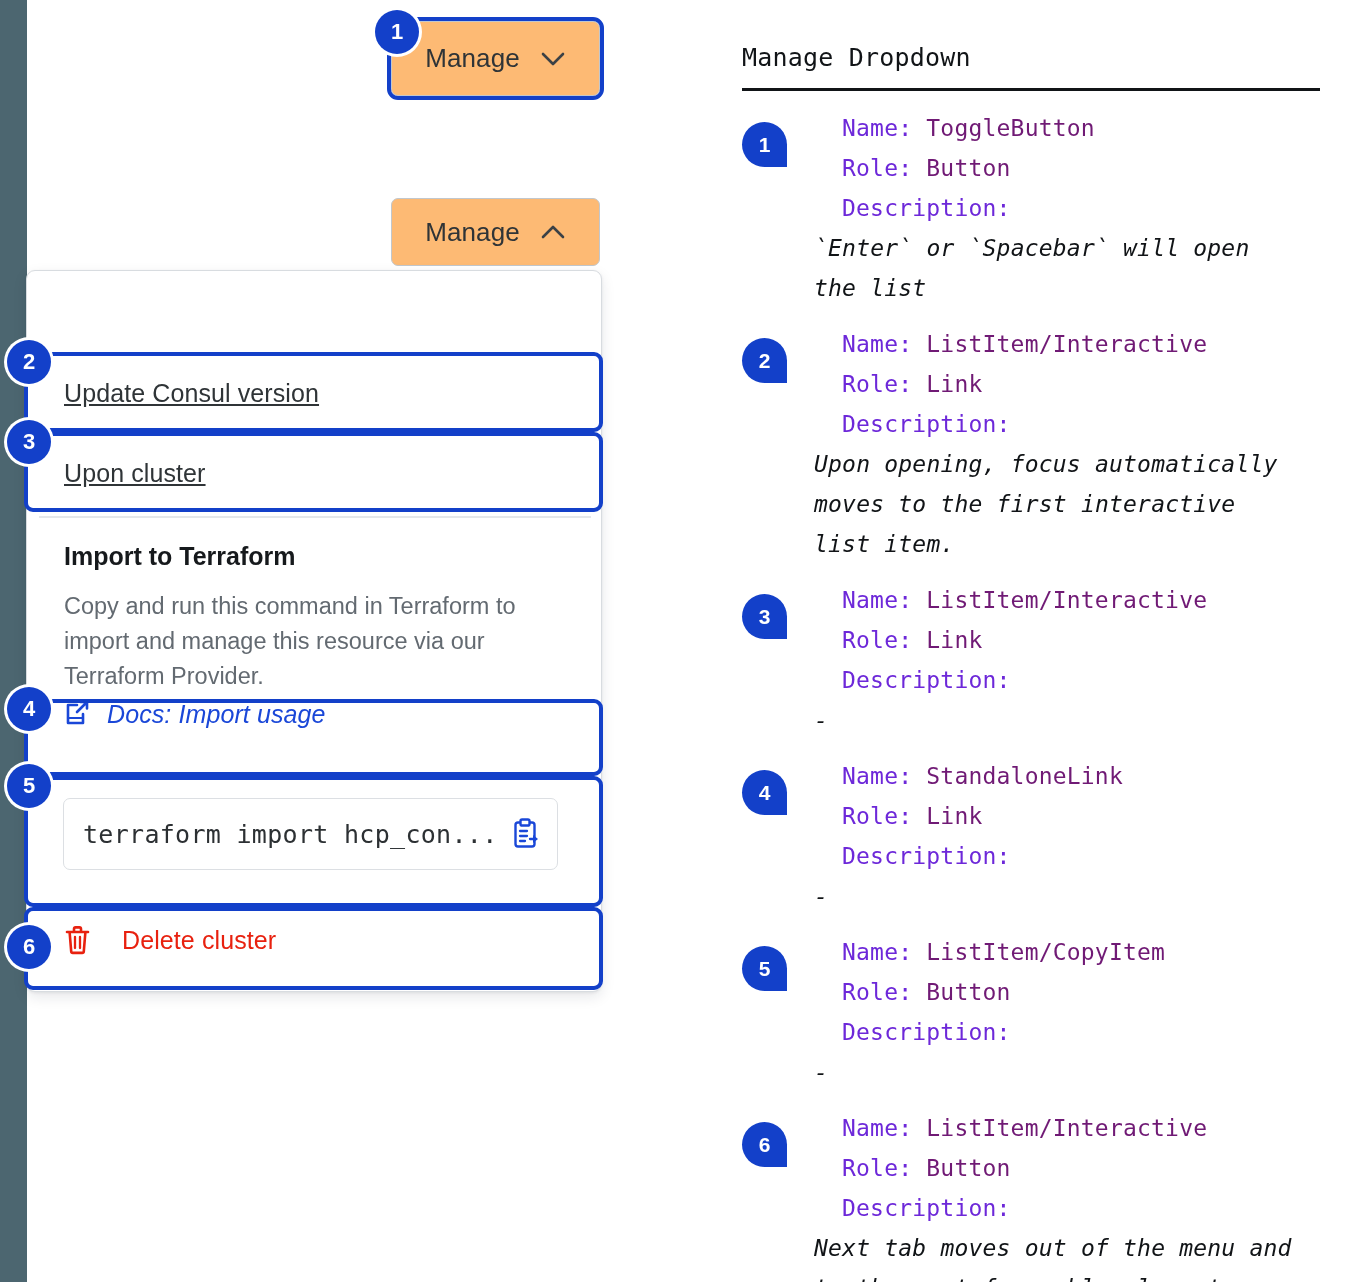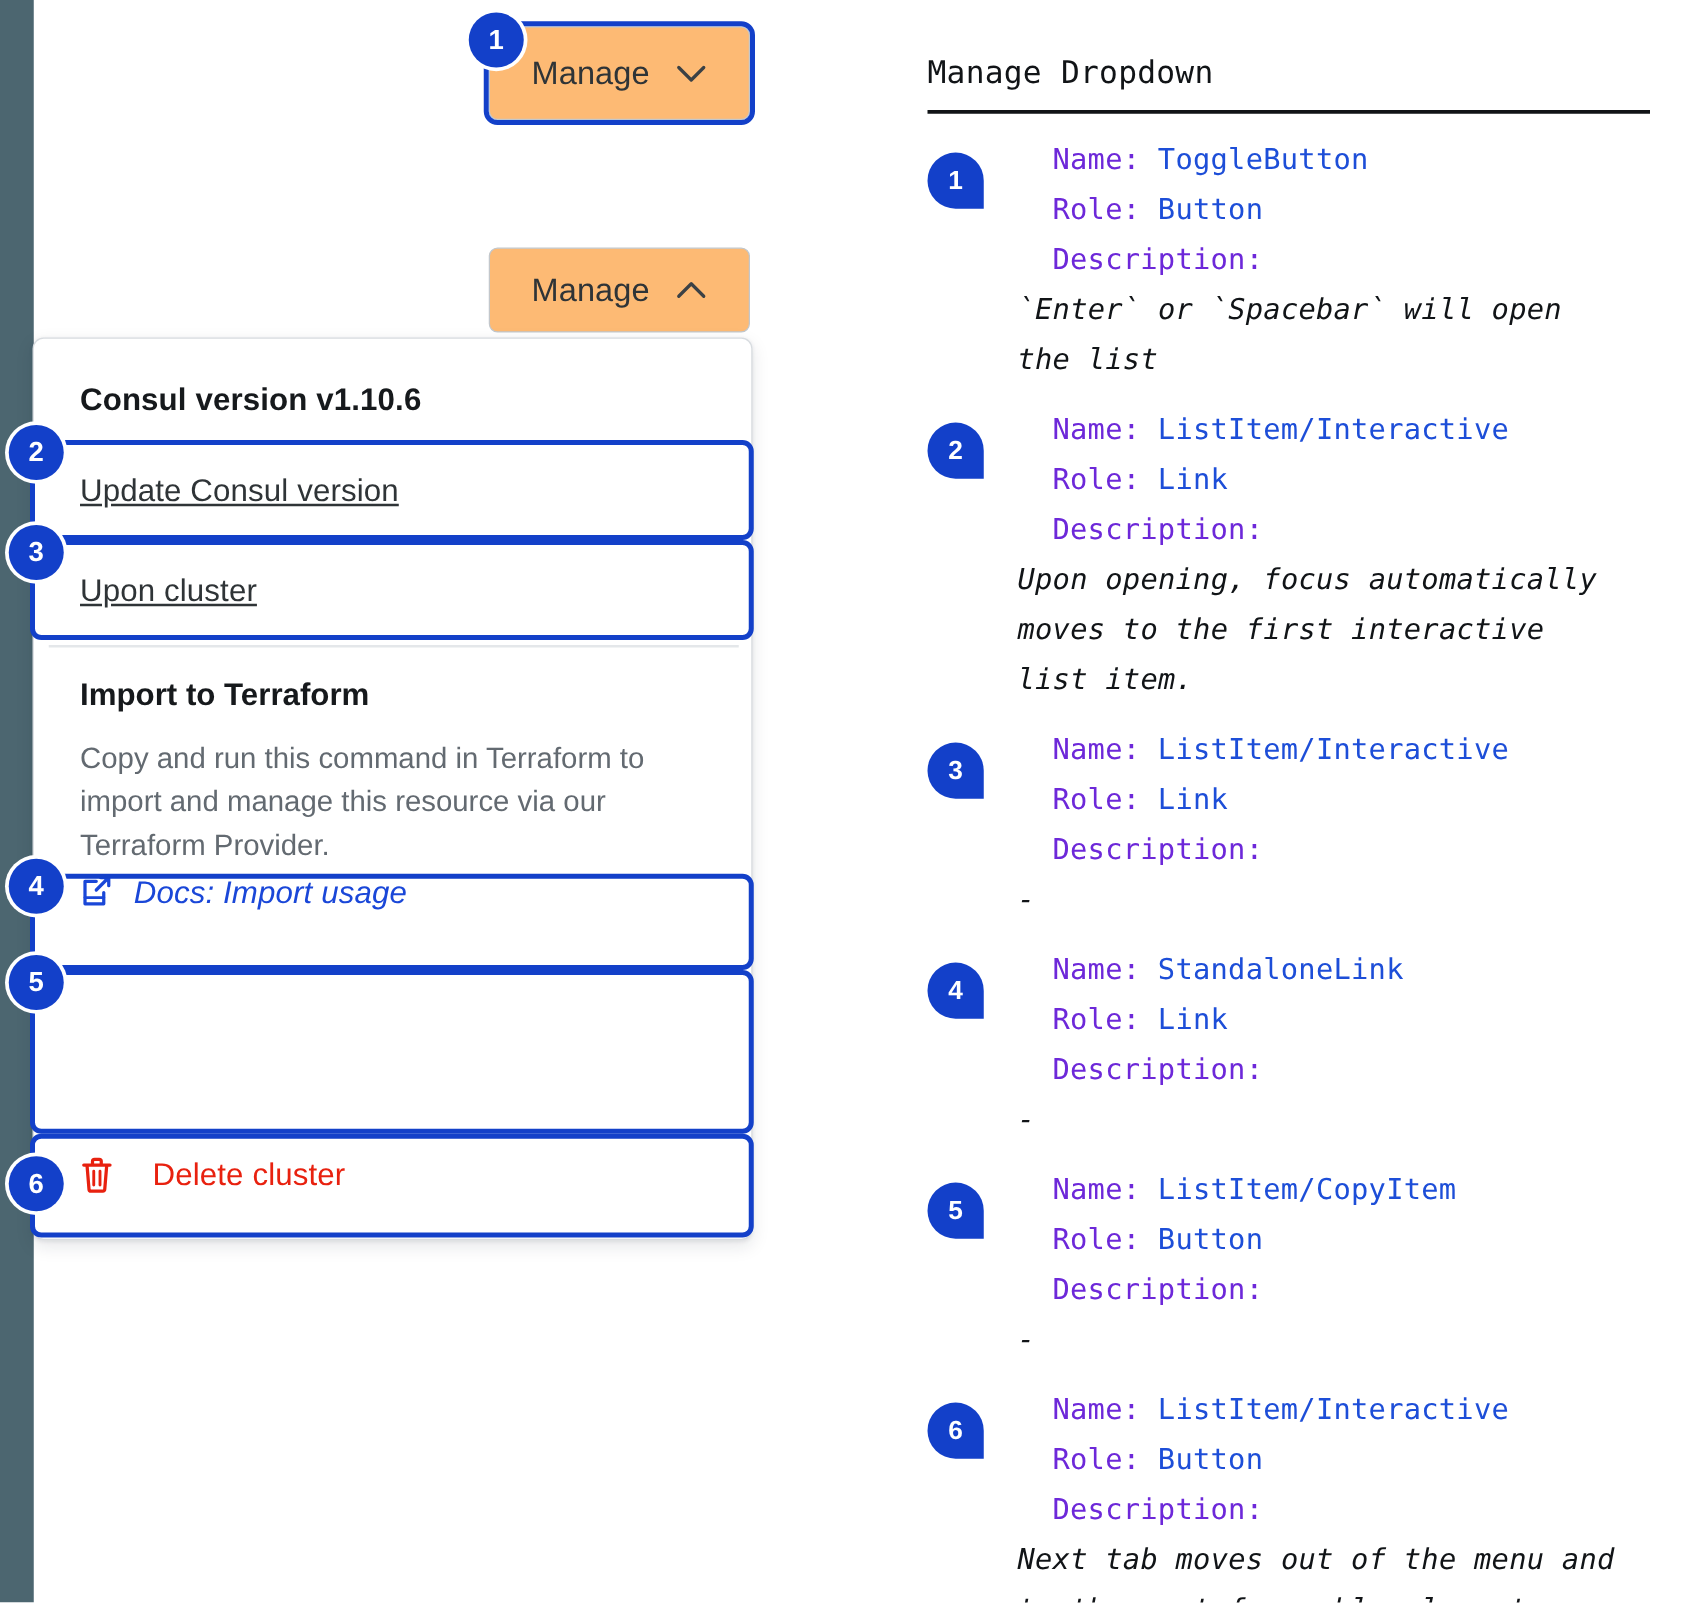--- a/index.html
+++ b/index.html
@@ -153,21 +153,21 @@
     font-size: 21px; font-weight: bold;
     margin-top: 14px;
   }
   .legend-body {
     margin-left: 27px;
     font-family: "DejaVu Sans Mono", monospace;
     font-size: 23px; line-height: 40px; color: #111417;
     letter-spacing: .2px; white-space: pre-wrap;
   }
   .legend-body .k { color: #6d28d9; margin-left: 28px; }
-  .legend-body .v { color: #1d4ed8; }
+  .legend-body .v { color: #701a75; }
   .legend-body .desc { display: block; font-style: italic; }
 
   svg { display: block; }
 </style>
 </head>
 <body>
 
 <div class="page">
 
   <div class="edge-bar"></div>
@@ -189,21 +189,20 @@
       <span>Manage</span>
       <span class="chev">
         <svg width="26" height="16" viewBox="0 0 26 16">
             <path d="M3 13 L13 3 L23 13" fill="none" stroke="#3b4145" stroke-width="2.6" stroke-linecap="round" stroke-linejoin="round"></path>
           </svg>
       </span>
     </div>
 
     <div class="dropdown">
 
-      <div class="dd-title">Consul version v1.10.6</div>
 
       <div class="dd-item" id="item-update">
         <span>Update Consul version</span>
       </div>
 
       <div class="dd-item" id="item-edit">
         <span>Upon cluster</span>
       </div>
 
       <div class="dd-divider"></div>
@@ -215,20 +214,34 @@
         <span>
           <svg width="27" height="28" viewBox="0 0 27 28">
             <path d="M4 5 h9 M4 5 v18 h15 v-9" fill="none" stroke="#1a47d8" stroke-width="2.6" stroke-linecap="round" stroke-linejoin="round"></path>
             <path d="M13 12 L23 2 M16.5 2 H23 V8.5" fill="none" stroke="#1a47d8" stroke-width="2.6" stroke-linecap="round" stroke-linejoin="round"></path>
             <path d="M4 18 h15" fill="none" stroke="#1a47d8" stroke-width="2.2" stroke-linecap="round"></path>
           </svg>
         </span>
         <span class="docs-label">Docs: Import usage</span>
       </div>
 
+      <div class="code-wrap">
+        <div class="code-box">
+          <span class="code-text">terraform import hcp_con...</span>
+          <span>
+            <svg width="30" height="32" viewBox="0 0 30 32">
+              <rect x="5.5" y="4.5" width="19" height="24" rx="2.5" fill="none" stroke="#1a47d8" stroke-width="2.4"></rect>
+              <rect x="10.5" y="1.5" width="9" height="6" rx="1.6" fill="#fff" stroke="#1a47d8" stroke-width="2.4"></rect>
+              <path d="M10 13 h7 M10 18 h7 M10 23 h5" stroke="#1a47d8" stroke-width="2.3" stroke-linecap="round"></path>
+              <path d="M28 21 l-5 -4 v8 z" fill="#1a47d8"></path>
+              <path d="M23 21 h-3" stroke="#1a47d8" stroke-width="2.3" stroke-linecap="round"></path>
+            </svg>
+          </span>
+        </div>
+      </div>
 
       <div id="delete-row">
         <span>
           <svg width="27" height="30" viewBox="0 0 27 30">
             <path d="M3 7 h21" stroke="#e8210f" stroke-width="2.6" stroke-linecap="round"></path>
             <path d="M10 7 V4 a1.6 1.6 0 0 1 1.6 -1.6 h3.8 A1.6 1.6 0 0 1 17 4 V7" fill="none" stroke="#e8210f" stroke-width="2.6" stroke-linejoin="round"></path>
             <path d="M5.6 7 L7.2 26.4 a1.6 1.6 0 0 0 1.6 1.5 h9.4 a1.6 1.6 0 0 0 1.6 -1.5 L21.4 7" fill="none" stroke="#e8210f" stroke-width="2.6" stroke-linejoin="round"></path>
             <path d="M11 12 v11 M16 12 v11" stroke="#e8210f" stroke-width="2.3" stroke-linecap="round"></path>
           </svg>
         </span>

